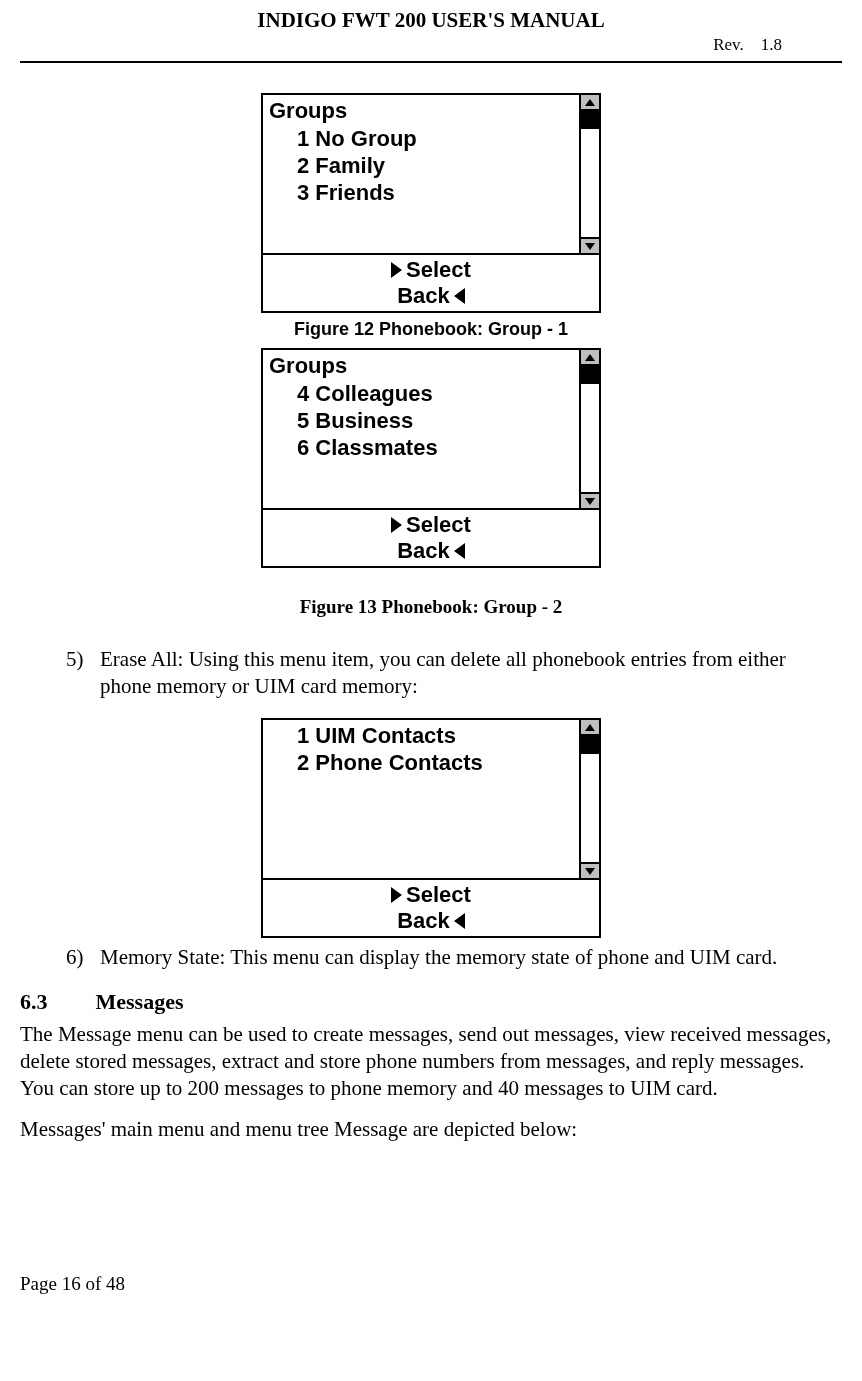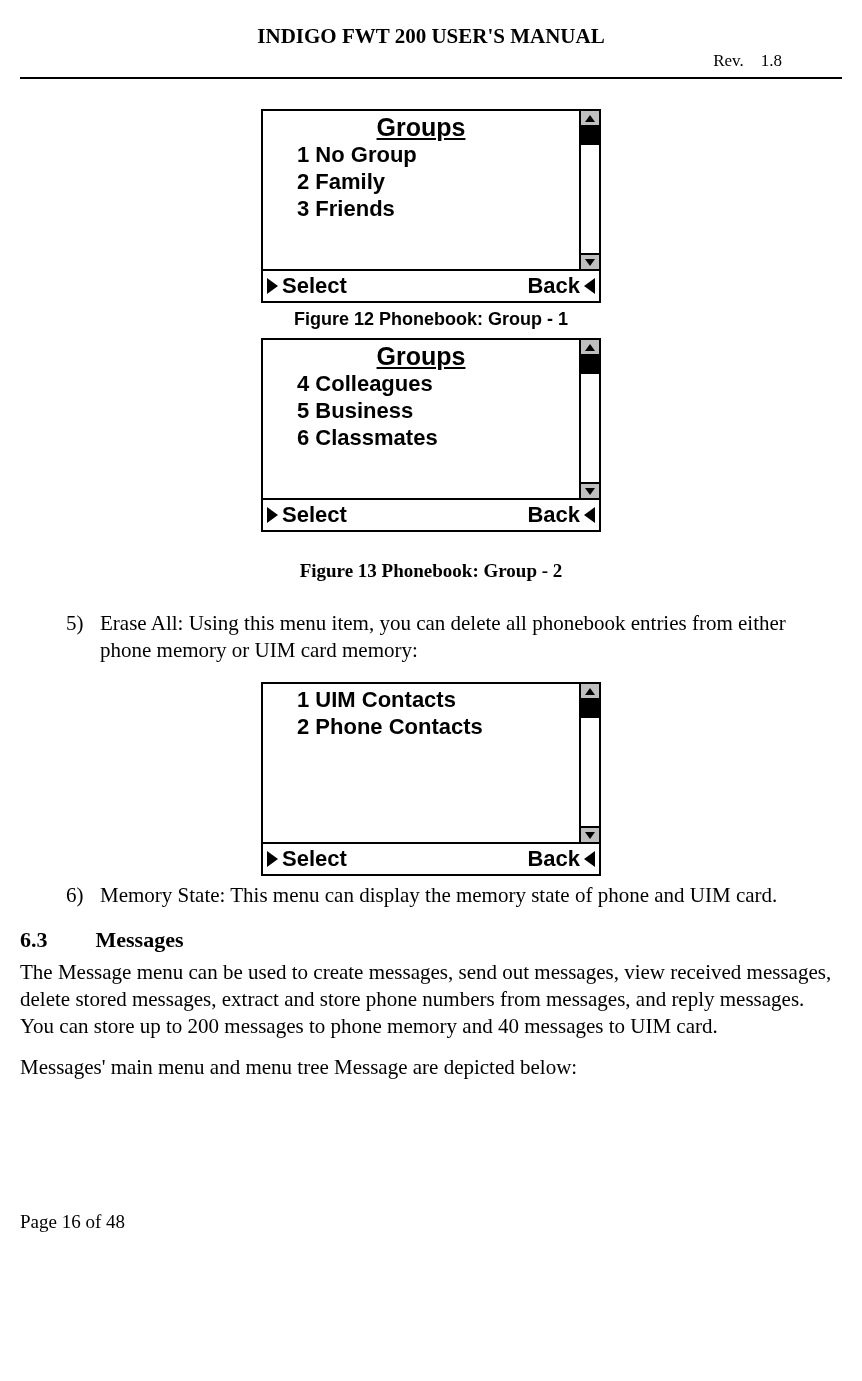--- a/index.html
+++ b/index.html
@@ -8,21 +8,21 @@
     margin: 0;
     padding: 0;
     background: #fff;
     color: #000;
     width: 862px;
   }
   .page {
     padding: 0 20px;
   }
   .header {
-    padding: 24px 0 6px 0;
+    padding: 8px 0 6px 0;
   }
   .header-title {
     text-align: center;
     font-weight: bold;
     font-size: 21px;
   }
   .header-rev {
     text-align: right;
     font-weight: normal;
     font-size: 17px;
@@ -45,25 +45,24 @@
   }
   .screen-body {
     display: flex;
     height: 158px;
   }
   .screen-content {
     flex: 1;
     padding: 2px 6px;
   }
   .screen-title {
-    text-align: center;
-    font-weight: bold;
-    font-size: 25px;
+    text-align: left;
+    font-weight: bold;
+    font-size: 22px;
     line-height: 28px;
-    text-decoration: underline;
   }
   .screen-item {
     font-weight: bold;
     font-size: 22px;
     line-height: 27px;
     margin-left: 28px;
   }
   .scrollbar {
     width: 20px;
     border-left: 2px solid #000;
@@ -86,20 +85,21 @@
     background: #000;
   }
   .softkey-row {
     border-top: 2px solid #000;
     display: flex;
     justify-content: space-between;
     align-items: center;
     padding: 2px 4px;
     font-weight: bold;
     font-size: 22px;
+    flex-direction: column;
   }
   .softkey {
     display: flex;
     align-items: center;
     gap: 4px;
   }
   .tri-right {
     width: 0; height: 0;
     border-top: 8px solid transparent;
     border-bottom: 8px solid transparent;

